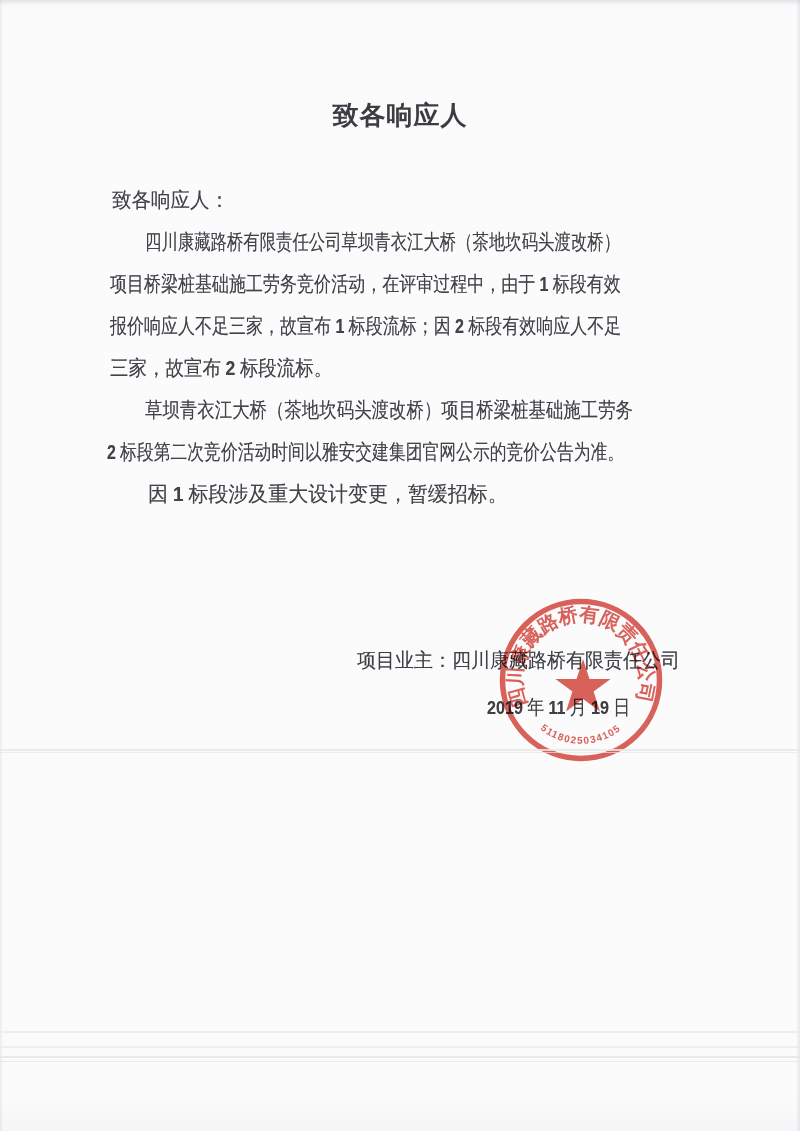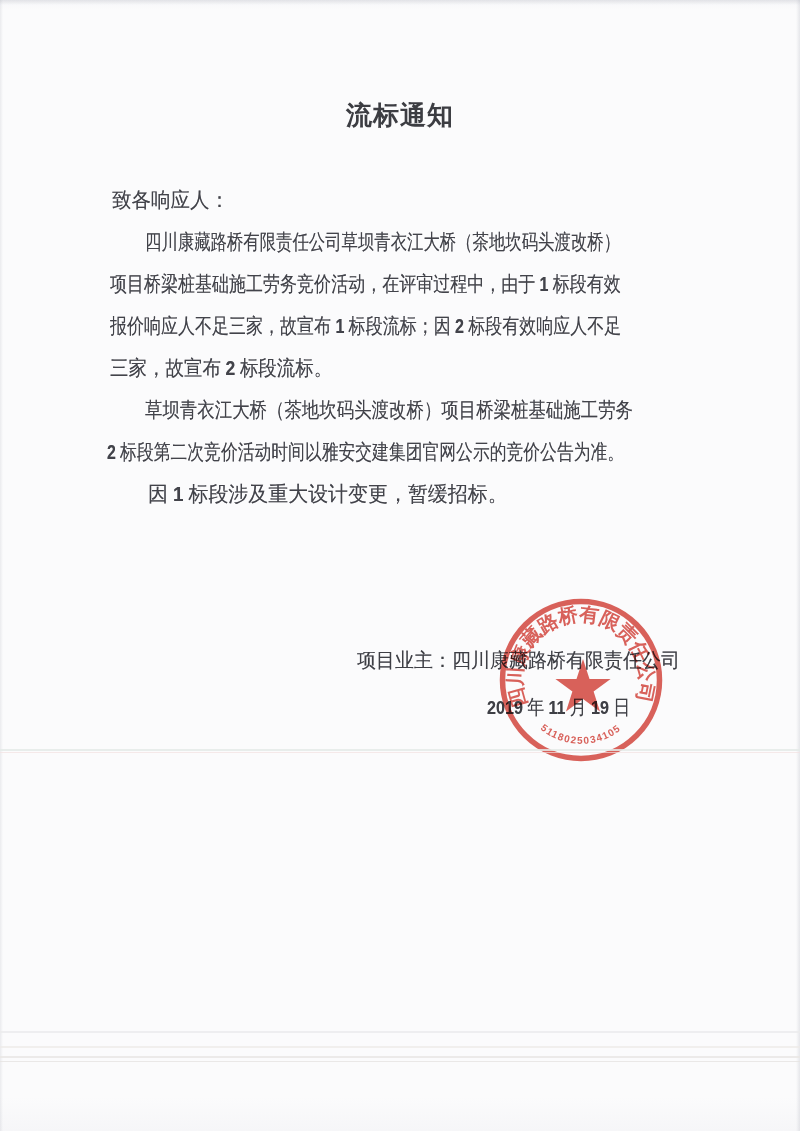--- a/index.html
+++ b/index.html
@@ -58,21 +58,21 @@
 </style>
 </head>
 <body>
 
 <div class="page">
 
   <div class="edge-top"></div>
   <div class="edge-right"></div>
   <div class="edge-left"></div>
 
-  <div class="doc-title">流标通知</div>
+  <div class="doc-title">致各响应人</div>
 
   <div class="line wrapnum" style="top:188px; left:112px; transform:scaleX(0.93);">致各响应人：</div>
 
   <div class="line wrapnum" style="top:230px; left:145px; transform:scaleX(0.78);">四川康藏路桥有限责任公司草坝青衣江大桥（茶地坎码头渡改桥）</div>
 
   <div class="line wrapnum" style="top:272px; left:110px; transform:scaleX(0.81);">项目桥梁桩基础施工劳务竞价活动，在评审过程中，由于 <span class="num">1</span> 标段有效</div>
 
   <div class="line wrapnum" style="top:314px; left:110px; transform:scaleX(0.81);">报价响应人不足三家，故宣布 <span class="num">1</span> 标段流标；因 <span class="num">2</span> 标段有效响应人不足</div>
 
   <div class="line wrapnum" style="top:356px; left:110px; transform:scaleX(0.88);">三家，故宣布 <span class="num">2</span> 标段流标。</div>

